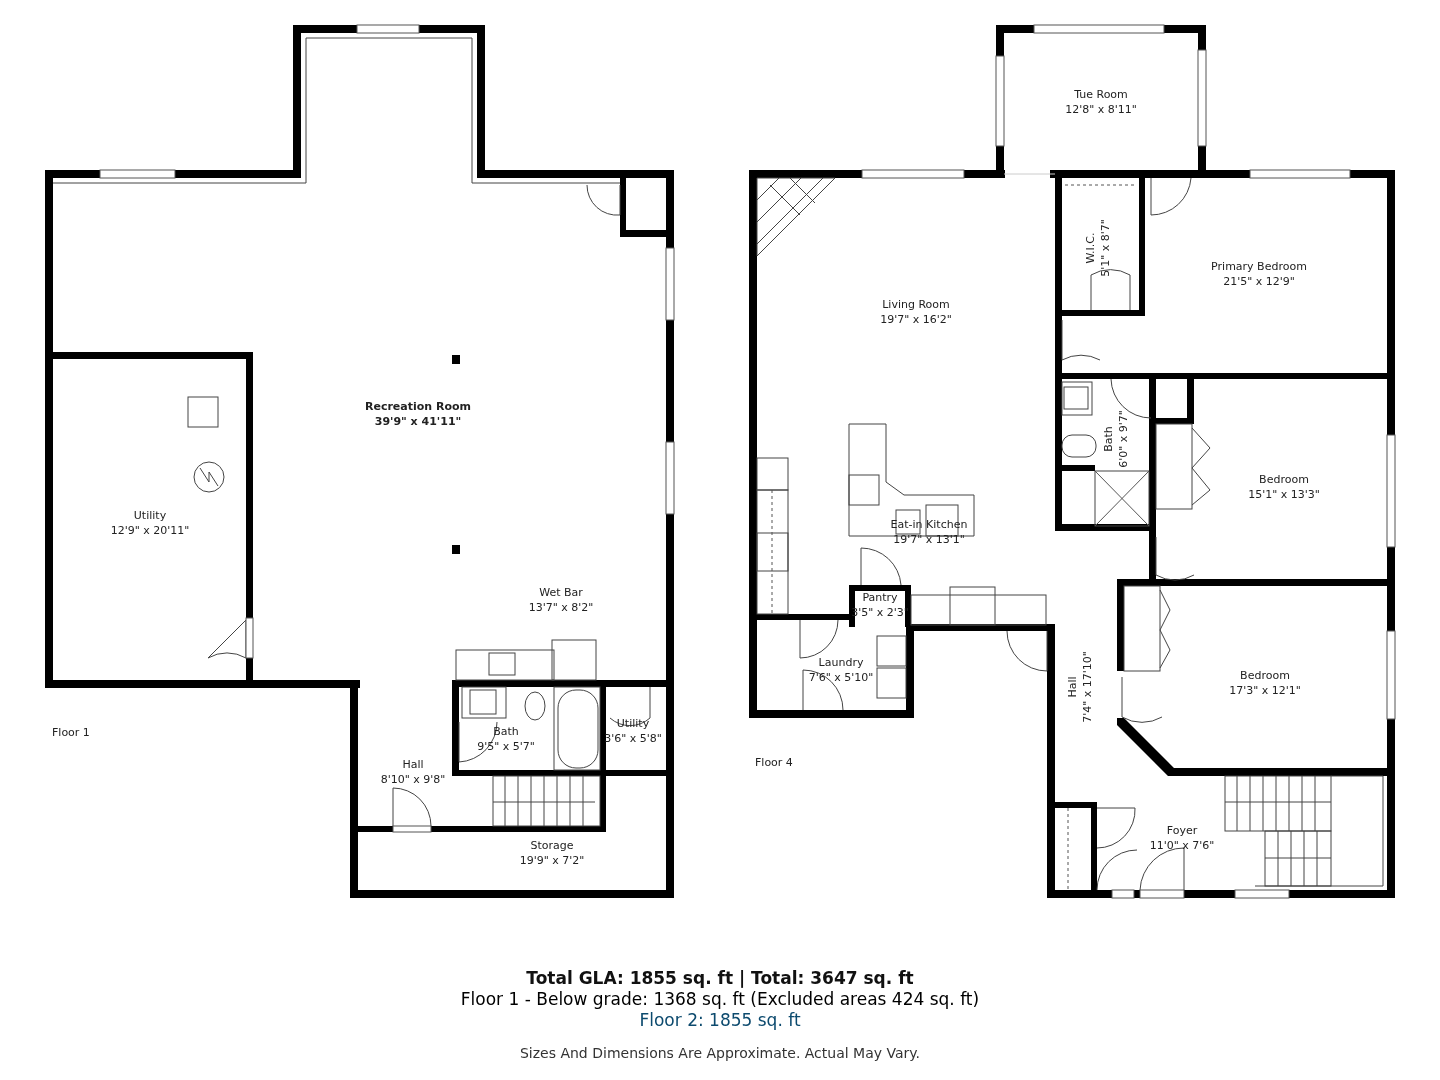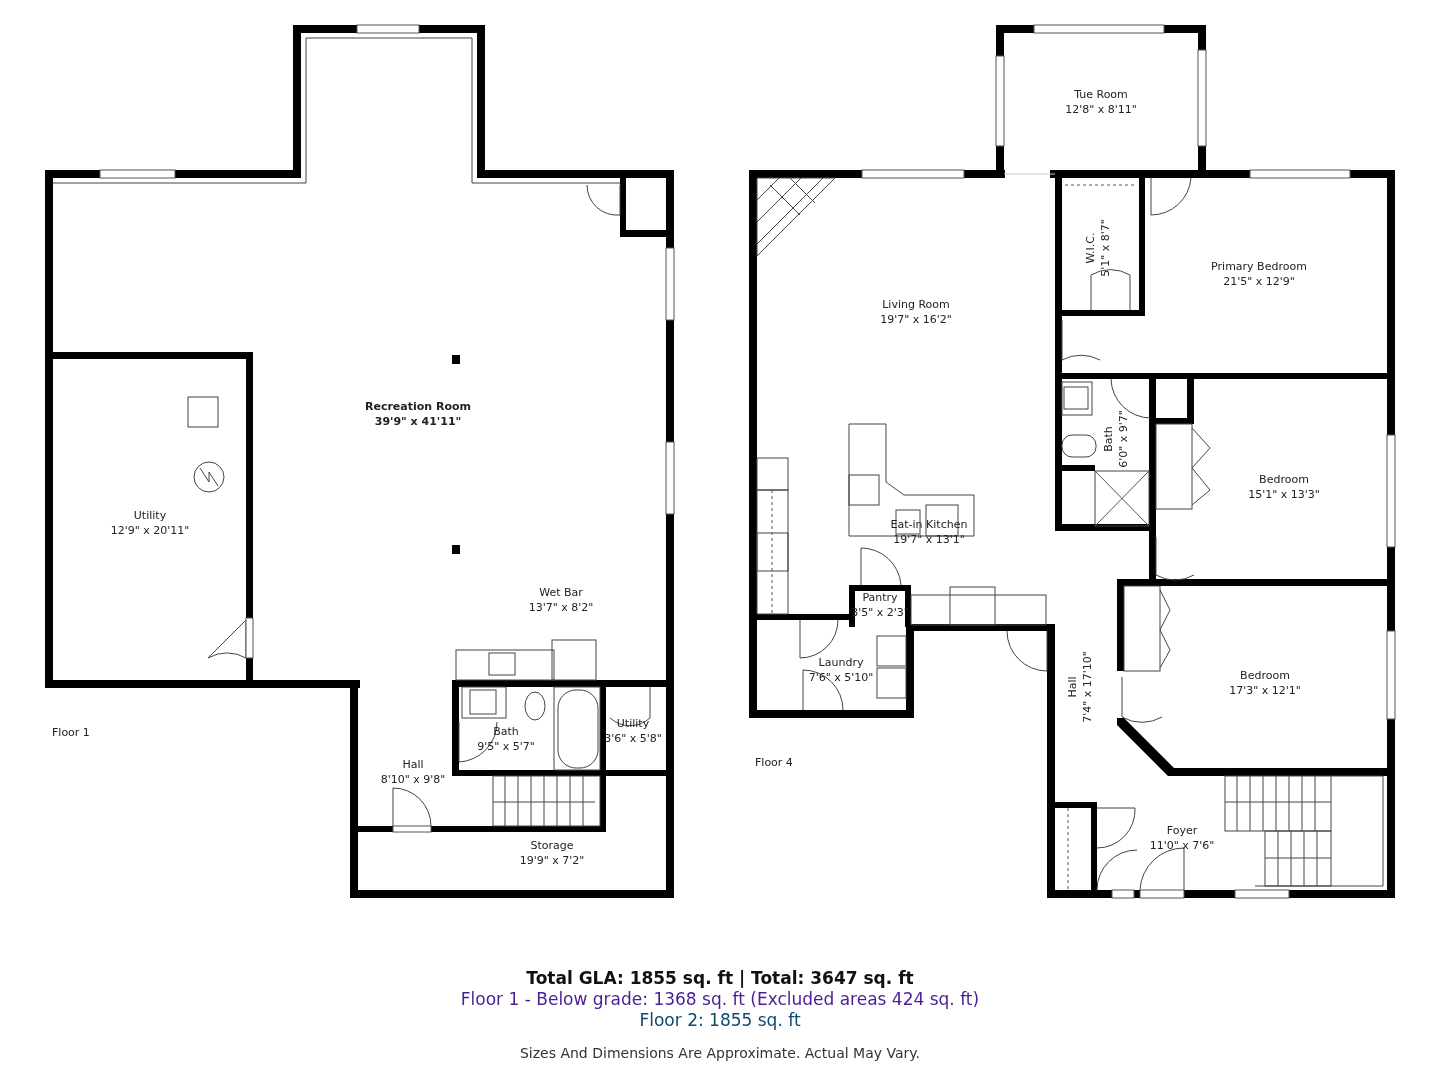--- a/index.html
+++ b/index.html
@@ -7,21 +7,21 @@
          font-family:"DejaVu Sans","Liberation Sans",sans-serif; color:#222; }
   svg.plan { position:absolute; left:0; top:0; }
   .wall { fill:#000; }
   .thin { fill:none; stroke:#444; stroke-width:1; }
   .win { fill:#fff; stroke:#555; stroke-width:1; }
   .lbl { position:absolute; text-align:center; font-size:11px; line-height:15px; color:#222; white-space:nowrap; transform:translateX(-50%); }
   .lbl.vert { transform:translate(-50%,-50%) rotate(-90deg); }
   .floor-lbl { position:absolute; font-size:11px; color:#222; }
   .summary { position:absolute; left:0; width:1440px; text-align:center; }
   .sum1 { top:968px; font-size:17px; font-weight:bold; color:#111; }
-  .sum2 { top:989px; font-size:17px; color:#4c1d95; }
+  .sum2 { top:989px; font-size:17px; color:#000000; }
   .sum3 { top:1010px; font-size:17px; color:#0c4a6e; }
   .disc { top:1045px; font-size:14px; color:#333; }
 </style>
 </head>
 <body>
 
 <svg class="plan" width="1440" height="1080" viewBox="0 0 1440 1080">
 
   <g>
 

